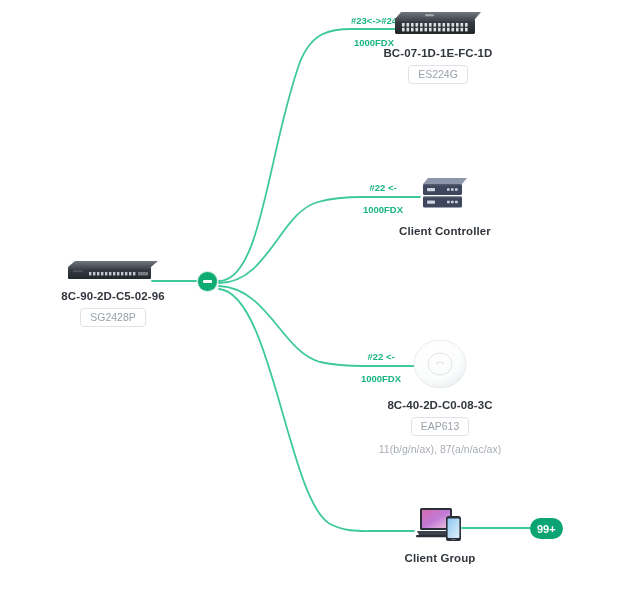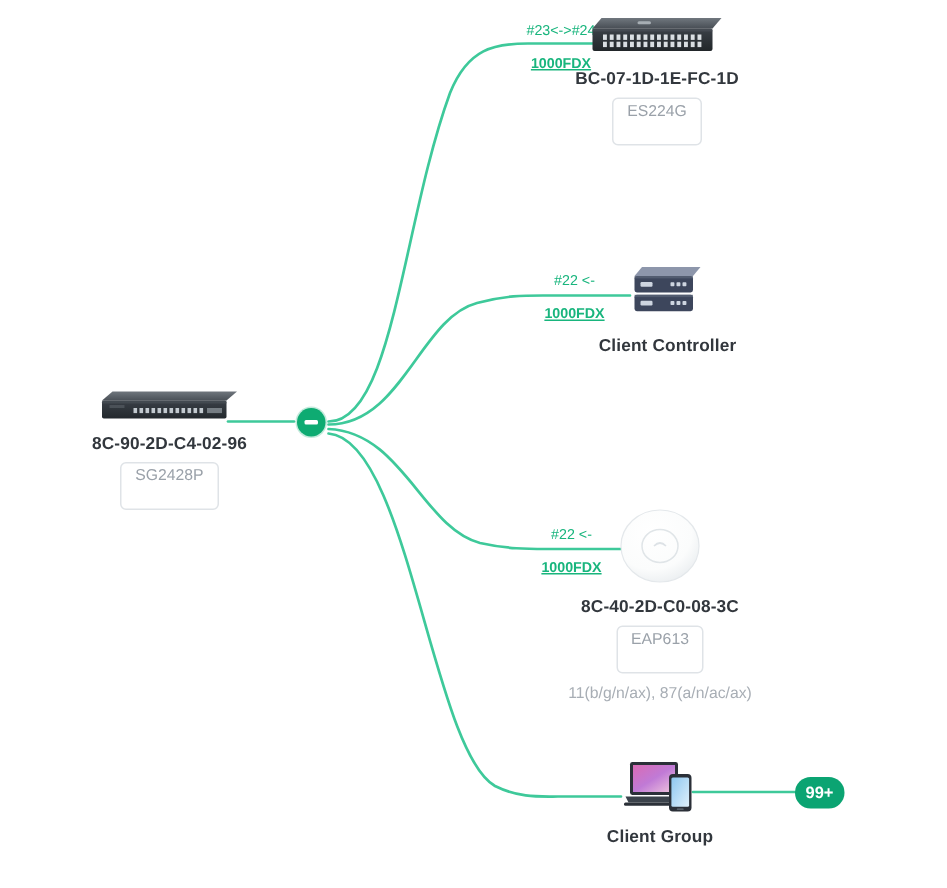--- a/index.html
+++ b/index.html
@@ -55,21 +55,21 @@
     color: #32373d;
     letter-spacing: .1px;
     white-space: nowrap;
   }
   .node-model {
     margin-top: 6px;
     font-size: 10.5px;
     color: #9aa1a9;
     border: 1px solid #dfe3e7;
     border-radius: 4px;
-    padding: 2px 9px 16px;
+    padding: 2px 9px 3px;
     background: #ffffff;
     white-space: nowrap;
   }
   .node-sub {
     margin-top: 7px;
     font-size: 10.5px;
     color: #a8aeb5;
     white-space: nowrap;
   }
   
@@ -77,33 +77,32 @@
     position: absolute;
     display: flex;
     flex-direction: column;
     align-items: center;
     width: 110px;
     text-align: center;
     pointer-events: none;
   }
   .edge-port {
     font-size: 9.5px;
-    font-weight: normal;
+    font-weight: bold;
     color: #18b57d;
     line-height: 13px;
     white-space: nowrap;
   }
   .edge-speed {
     font-size: 9.5px;
     font-weight: bold;
     color: #18b57d;
     line-height: 13px;
     margin-top: 9px;
     white-space: nowrap;
-    text-decoration: underline;
   }
   
   .collapse-toggle {
     position: absolute;
     width: 19px;
     height: 19px;
     border-radius: 50%;
     background: #0eab72;
     display: flex;
     align-items: center;
@@ -203,21 +202,21 @@
             <rect x="52" y="14" width="2.4" height="3.4"></rect>
           <rect x="56" y="14" width="2.4" height="3.4"></rect>
             <rect x="60" y="14" width="2.4" height="3.4"></rect>
           <rect x="64" y="14" width="2.4" height="3.4"></rect>
             <rect x="68" y="14" width="2.4" height="3.4"></rect>
         </g>
         <rect x="73" y="14" width="10" height="3.4" fill="#8d959c" opacity="0.75"></rect>
         <rect x="8" y="12" width="10" height="2" fill="#5b6269" opacity="0.6"></rect>
       </svg>
     </div>
-    <div class="node-name">8C-90-2D-C4-02-96</div>
+    <div class="node-name">8C-90-2D-C5-02-96</div>
     <div class="node-model">SG2428P</div>
   </div>
 
   <div class="collapse-toggle" style="left: 198px; top: 272px;">
     <div class="bar"></div>
   </div>
 
   <div class="edge-label" style="left: 319px; top: 14px;">
     <div class="edge-port">#23&lt;-&gt;#24</div>
     <div class="edge-speed">1000FDX</div>

